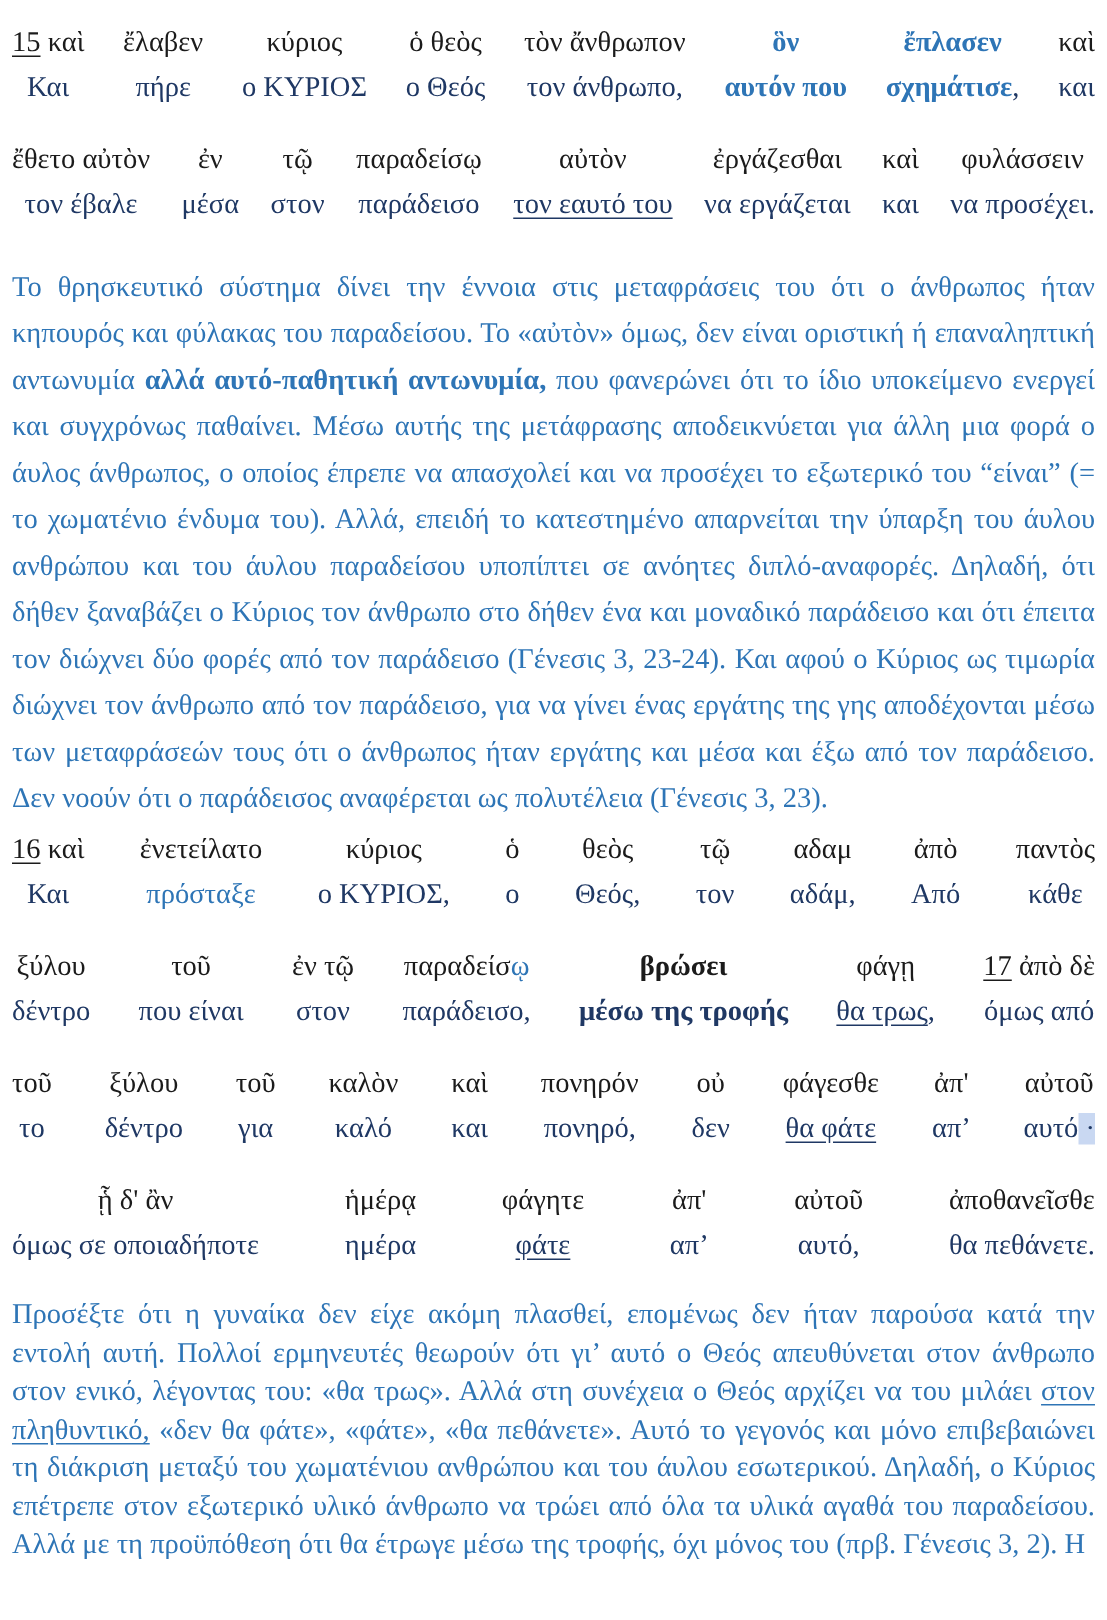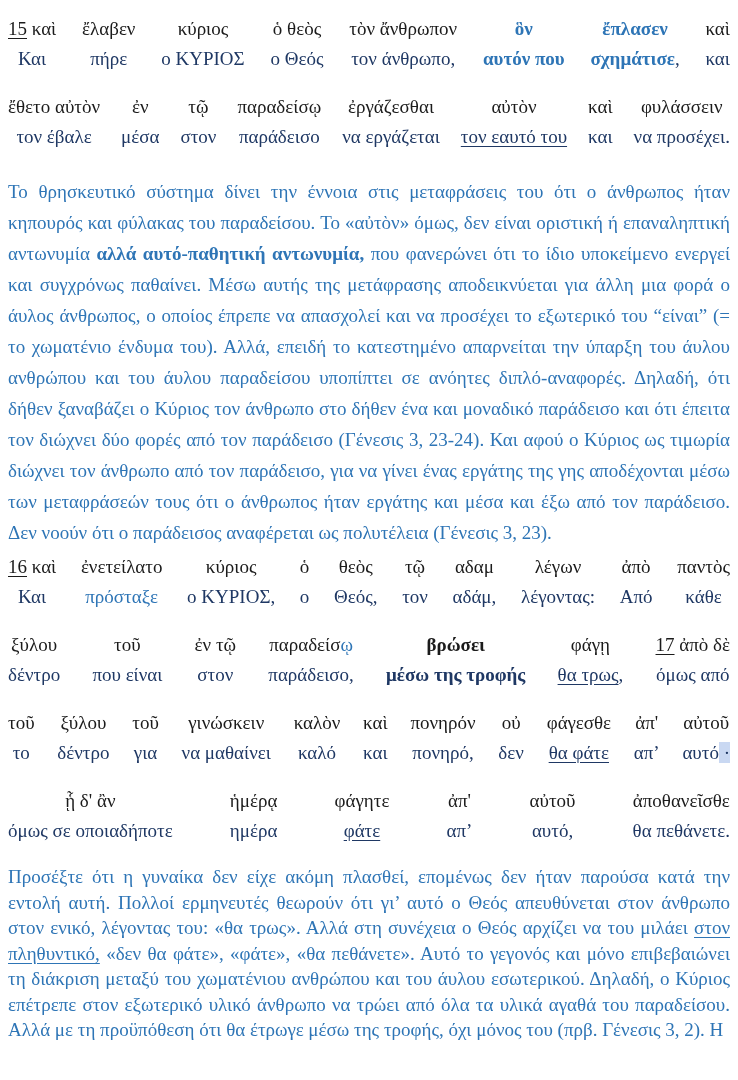--- a/index.html
+++ b/index.html
@@ -79,28 +79,28 @@
         </div>
         <div class="il-col">
           <div class="il-a"><span class="r">τῷ</span></div>
           <div class="il-m"><span class="r">στον</span></div>
         </div>
         <div class="il-col">
           <div class="il-a"><span class="r">παραδείσῳ</span></div>
           <div class="il-m"><span class="r">παράδεισο</span></div>
         </div>
         <div class="il-col">
+          <div class="il-a"><span class="r">αὐτὸν</span></div>
+          <div class="il-m"><span class="r u">τον εαυτό του</span></div>
+        </div>
+        <div class="il-col">
           <div class="il-a"><span class="r">ἐργάζεσθαι</span></div>
           <div class="il-m"><span class="r">να εργάζεται</span></div>
         </div>
         <div class="il-col">
-          <div class="il-a"><span class="r">αὐτὸν</span></div>
-          <div class="il-m"><span class="r u">τον εαυτό του</span></div>
-        </div>
-        <div class="il-col">
           <div class="il-a"><span class="r">καὶ</span></div>
           <div class="il-m"><span class="r">και</span></div>
         </div>
         <div class="il-col">
           <div class="il-a"><span class="r">φυλάσσειν</span></div>
           <div class="il-m"><span class="r">να προσέχει.</span></div>
         </div>
       </div>
     </section>
 
@@ -130,24 +130,20 @@
         </div>
         <div class="il-col">
           <div class="il-a"><span class="r">τῷ</span></div>
           <div class="il-m"><span class="r">τον</span></div>
         </div>
         <div class="il-col">
           <div class="il-a"><span class="r">αδαμ</span></div>
           <div class="il-m"><span class="r">αδάμ,</span></div>
         </div>
         <div class="il-col">
-          <div class="il-a"><span class="r">λέγων</span></div>
-          <div class="il-m"><span class="r">λέγοντας:</span></div>
-        </div>
-        <div class="il-col">
           <div class="il-a"><span class="r">ἀπὸ</span></div>
           <div class="il-m"><span class="r">Από</span></div>
         </div>
         <div class="il-col">
           <div class="il-a"><span class="r">παντὸς</span></div>
           <div class="il-m"><span class="r">κάθε</span></div>
         </div>
       </div>
       <div class="il-row">
         <div class="il-col">
@@ -186,24 +182,20 @@
         </div>
         <div class="il-col">
           <div class="il-a"><span class="r">ξύλου</span></div>
           <div class="il-m"><span class="r">δέντρο</span></div>
         </div>
         <div class="il-col">
           <div class="il-a"><span class="r">τοῦ</span></div>
           <div class="il-m"><span class="r">για</span></div>
         </div>
         <div class="il-col">
-          <div class="il-a"><span class="r">γινώσκειν</span></div>
-          <div class="il-m"><span class="r">να μαθαίνει</span></div>
-        </div>
-        <div class="il-col">
           <div class="il-a"><span class="r">καλὸν</span></div>
           <div class="il-m"><span class="r">καλό</span></div>
         </div>
         <div class="il-col">
           <div class="il-a"><span class="r">καὶ</span></div>
           <div class="il-m"><span class="r">και</span></div>
         </div>
         <div class="il-col">
           <div class="il-a"><span class="r">πονηρόν</span></div>
           <div class="il-m"><span class="r">πονηρό,</span></div>

